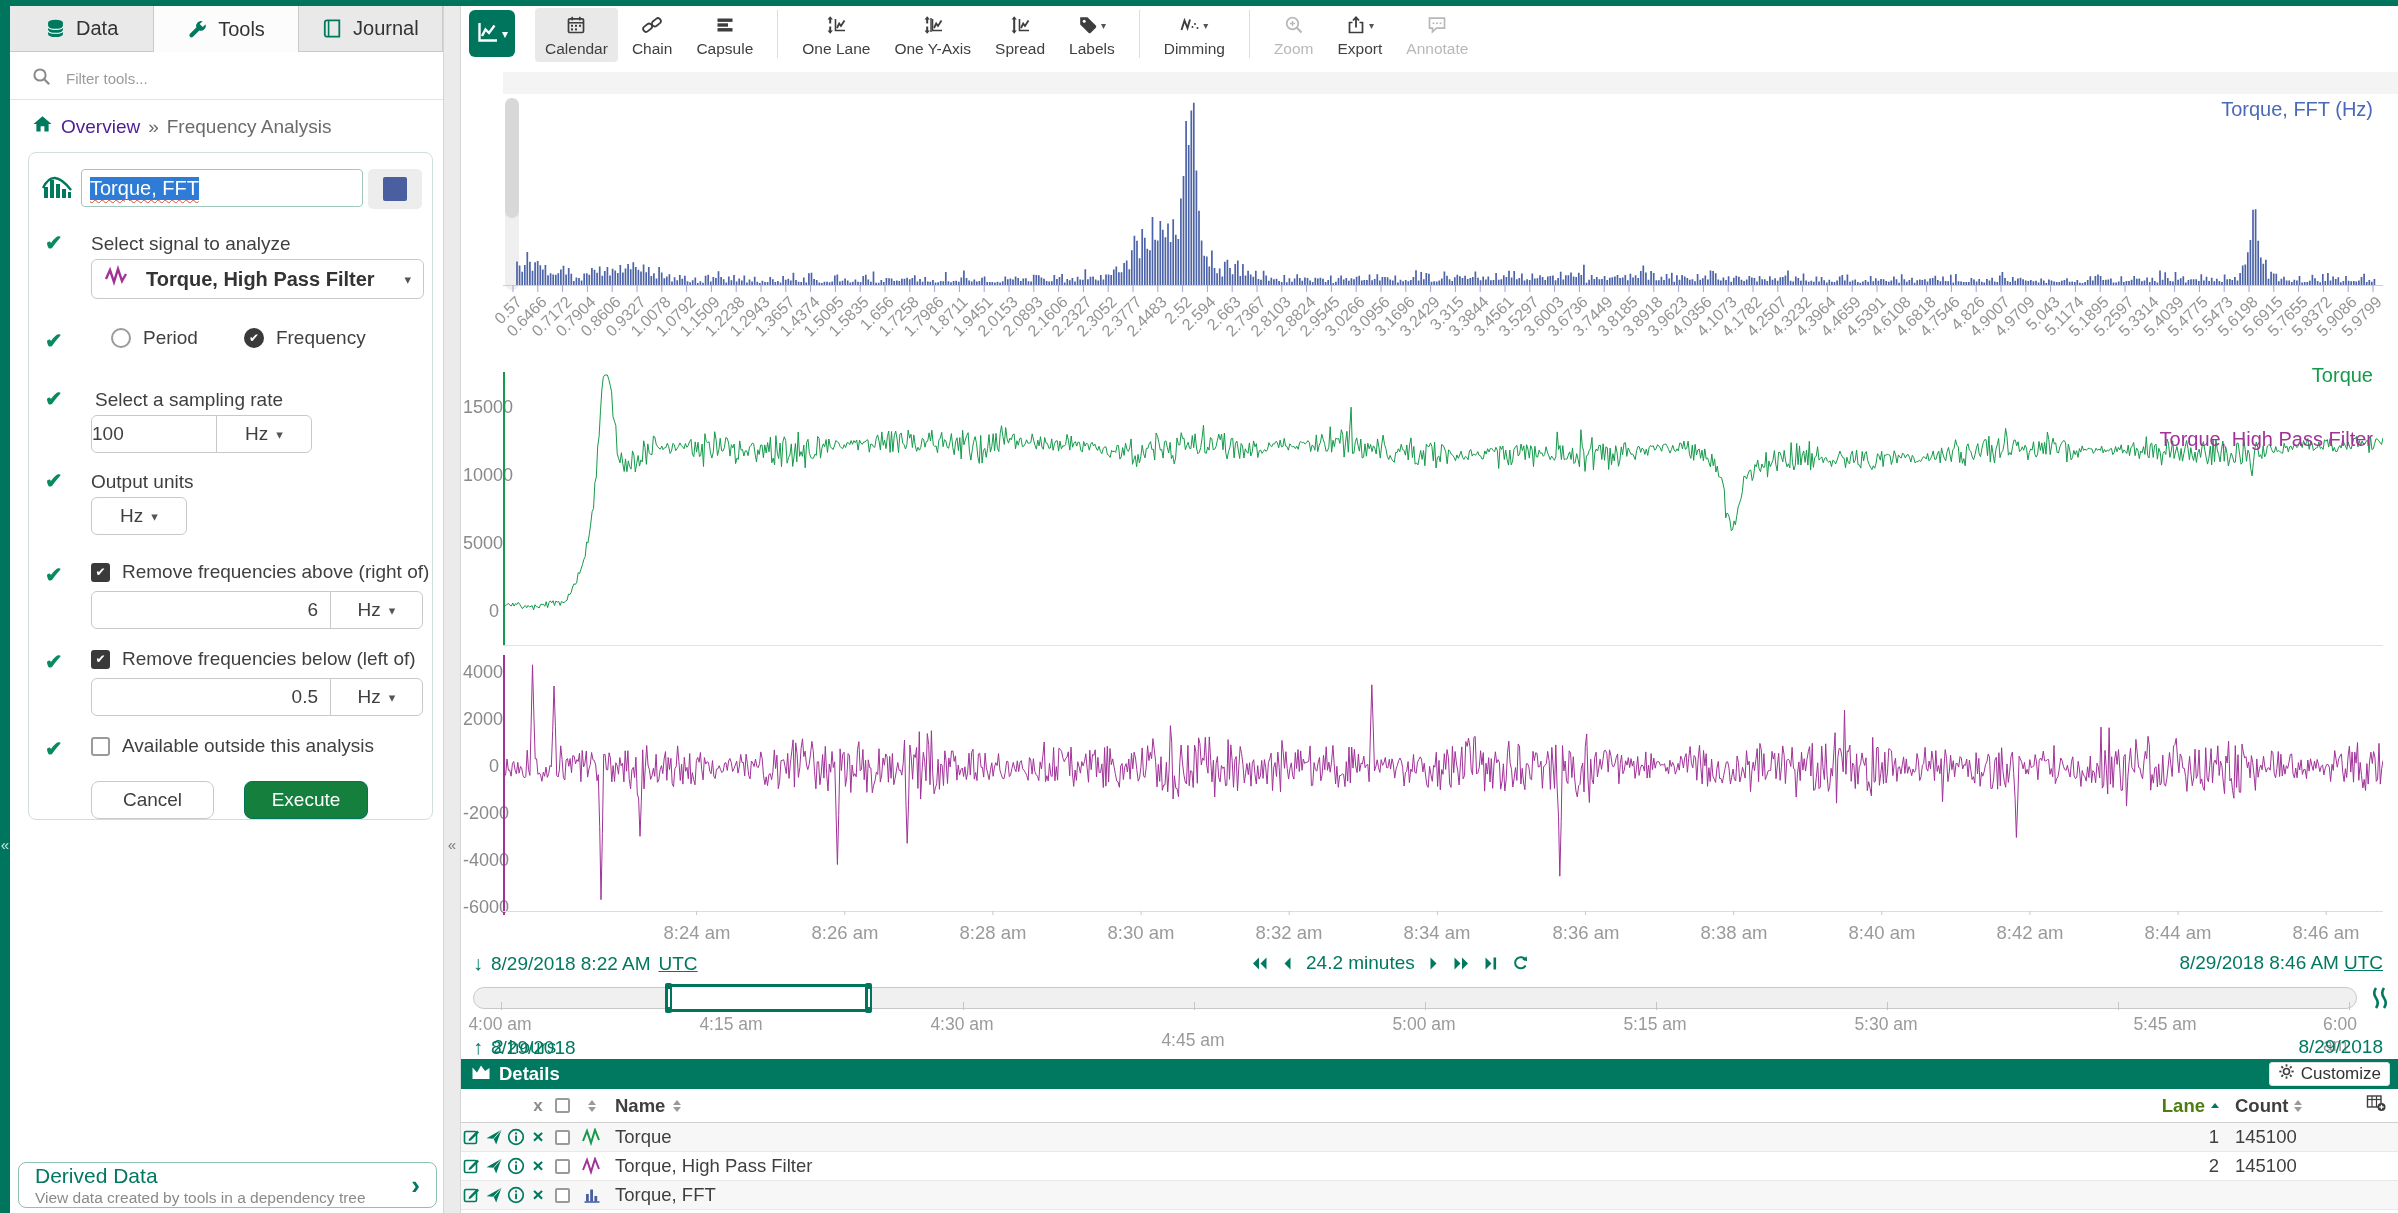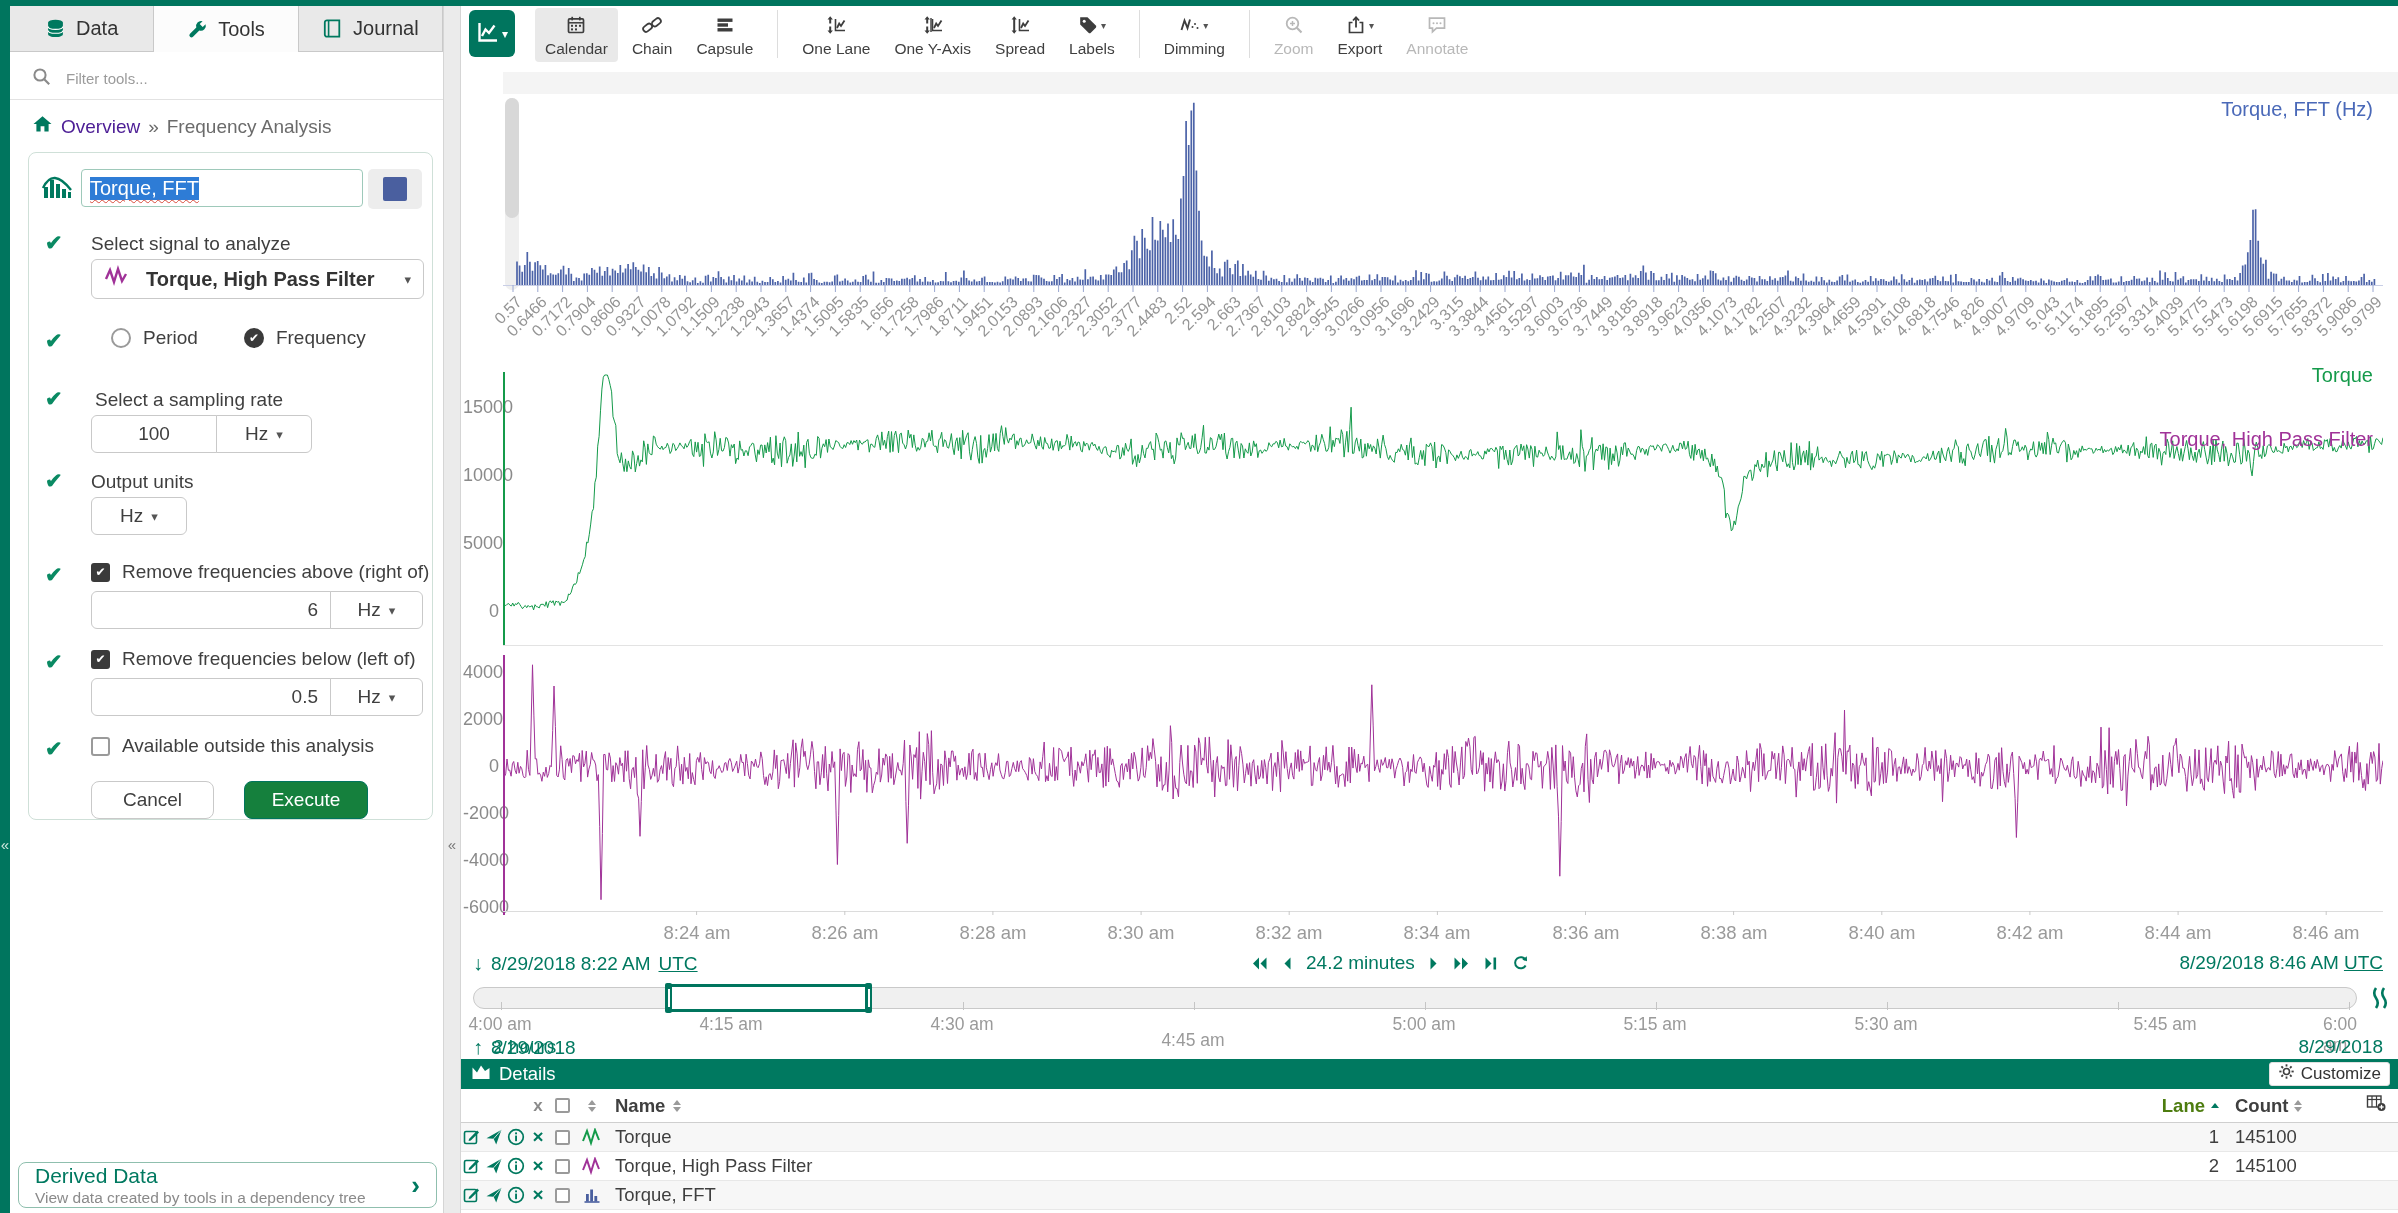--- a/index.html
+++ b/index.html
@@ -83,21 +83,21 @@
   .hl{left:-5px;} .hr{right:-5px;}
   .liveicon{position:absolute;right:6px;top:2px;cursor:pointer;}
   .trackmark{position:absolute;bottom:-2px;width:1px;height:8px;background:#c5c5c5;}
   #timeline-labels{position:absolute;left:0;top:1008px;width:1937px;height:20px;}
   .tllabel{position:absolute;font-size:17.5px;color:#9a9a9a;transform:translateX(-50%);}
   .daterow{position:absolute;left:0;top:1030px;width:1937px;height:23px;font-size:19px;color:#007960;}
   .dleft{position:absolute;left:12px;display:flex;gap:8px;align-items:center;}
   .dcenter{position:absolute;left:0;width:1679px;text-align:left;margin-left:32px;}
   .dright{position:absolute;right:15px;}
   .detailsbar{position:absolute;left:0;top:1053px;width:1937px;height:30px;background:#007960;display:flex;align-items:center;padding-left:10px;box-sizing:border-box;}
-  .dtext{color:#fff;font-size:18.5px;font-weight:normal;margin-left:8px;}
+  .dtext{color:#fff;font-size:18.5px;font-weight:bold;margin-left:8px;}
   .custbtn{position:absolute;right:8px;top:3px;height:24px;background:#fff;border:1px solid #e0e0e0;border-radius:3px;display:flex;align-items:center;gap:6px;padding:0 8px;font-size:17px;color:#333;cursor:pointer;font-family:"Liberation Sans",sans-serif;}
   .thead{position:absolute;left:0;top:1083px;width:1937px;height:34px;display:flex;align-items:center;border-bottom:1px solid #cfcfcf;box-sizing:border-box;font-size:18.5px;color:#3f3f3f;}
   .trow{position:absolute;left:0;width:1937px;height:29px;display:flex;align-items:center;border-bottom:1px solid #e8e8e8;box-sizing:border-box;font-size:18.5px;color:#3f3f3f;}
   .c-act{width:22px;display:flex;justify-content:center;align-items:center;}
   .c-cb{width:26px;display:flex;justify-content:center;align-items:center;}
   .c-sig{width:34px;display:flex;justify-content:center;align-items:center;}
   .c-name{flex:1;display:flex;align-items:center;gap:8px;padding-left:6px;}
   .c-lane{width:70px;text-align:right;justify-content:flex-end;display:flex;align-items:center;gap:6px;}
   .c-count{width:135px;padding-left:16px;display:flex;align-items:center;gap:6px;box-sizing:border-box;}
   .c-add{width:44px;display:flex;justify-content:center;}
@@ -200,21 +200,21 @@
       <div class="rowflex" style="left:82px;top:174px;">
         <span class="radio"></span>
         <span>Period</span>
         <span style="width:22px;"></span>
         <span class="radcheck">✔</span>
         <span>Frequency</span>
       </div>
 
       <span class="chk" style="top:234px;">✔</span>
       <span class="flabel" style="left:66px;top:236px;">Select a sampling rate</span>
-      <div class="inp" style="left:62px;top:262px;width:126px;border-radius:6px 0 0 6px;justify-content:center;">
+      <div class="inp" style="left:62px;top:262px;width:126px;border-radius:6px 0 0 6px;justify-content:flex-start;">
           <span>100</span>
         </div>
       <div class="selbox2" style="left:187px;top:262px;width:96px;border-radius:0 6px 6px 0;">
           <span>Hz</span>
           <span class="caret">▾</span>
         </div>
 
       <span class="chk" style="top:316px;">✔</span>
       <span class="flabel" style="left:62px;top:318px;">Output units</span>
       <div class="selbox2" style="left:62px;top:344px;width:96px;border-radius:6px;">

